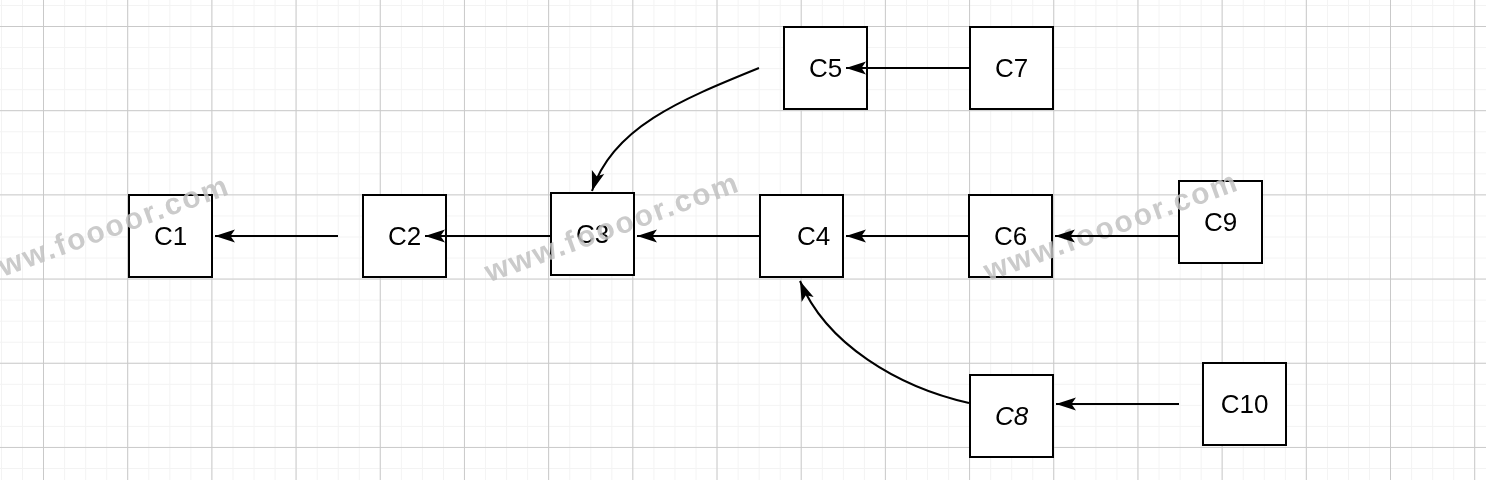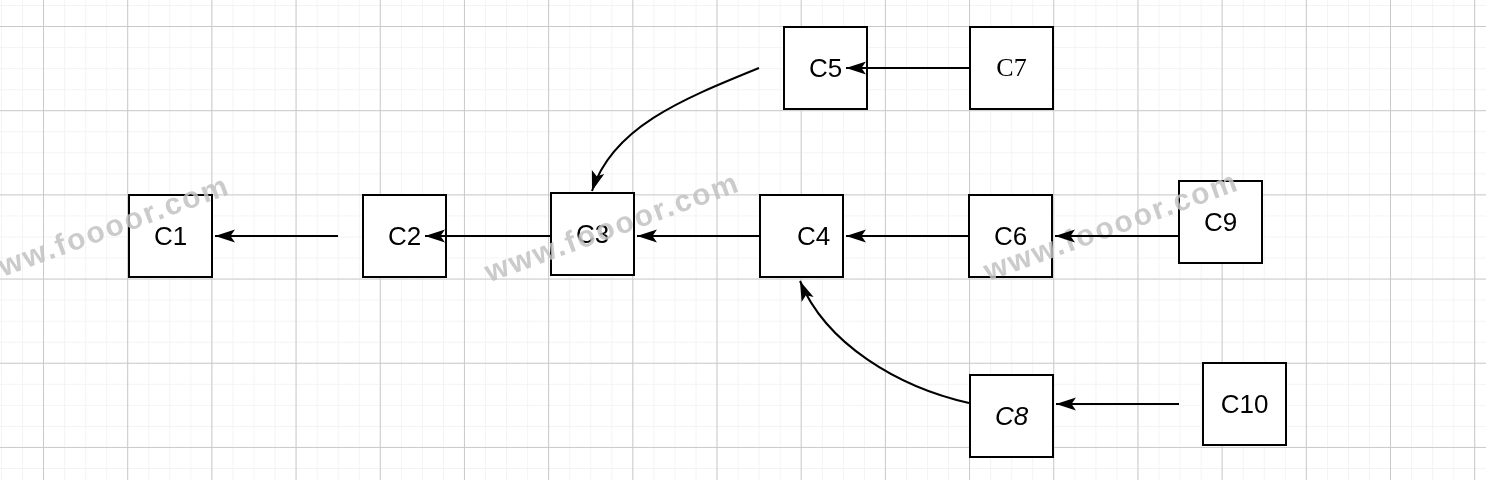--- a/index.html
+++ b/index.html
@@ -84,21 +84,21 @@
       </div>
       <div class="node" style="left: 759px; top: 194px; padding-left: 24px;">
         <span class="node-label">C4</span>
       </div>
       <div class="node" style="left: 759px; top: 26px; margin-left: 24px;">
         <span class="node-label">C5</span>
       </div>
       <div class="node" style="left: 968px; top: 194px; justify-content: center;">
         <span class="node-label">C6</span>
       </div>
-      <div class="node" style="left: 969px; top: 26px; font-family: Liberation Serif, serif;">
+      <div class="node" style="left: 969px; top: 26px;">
         <span class="node-label">C7</span>
       </div>
       <div class="node" style="left: 969px; top: 374px; font-style: italic;">
         <span class="node-label">C8</span>
       </div>
       <div class="node" style="left: 1178px; top: 180px;">
         <span class="node-label">C9</span>
       </div>
       <div class="node" style="left: 1202px; top: 362px;">
         <span class="node-label">C10</span>

